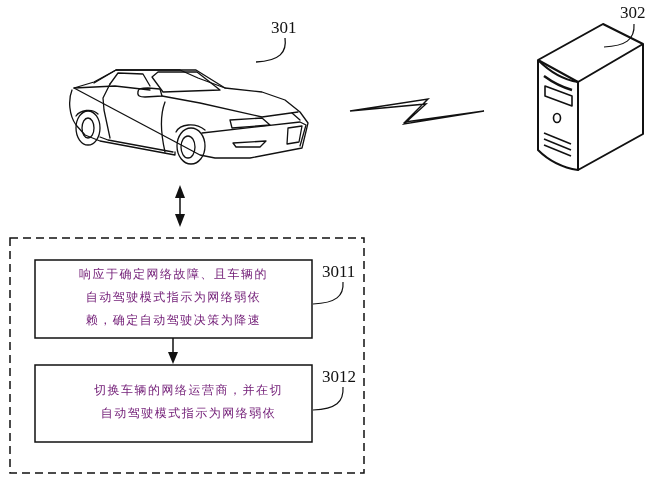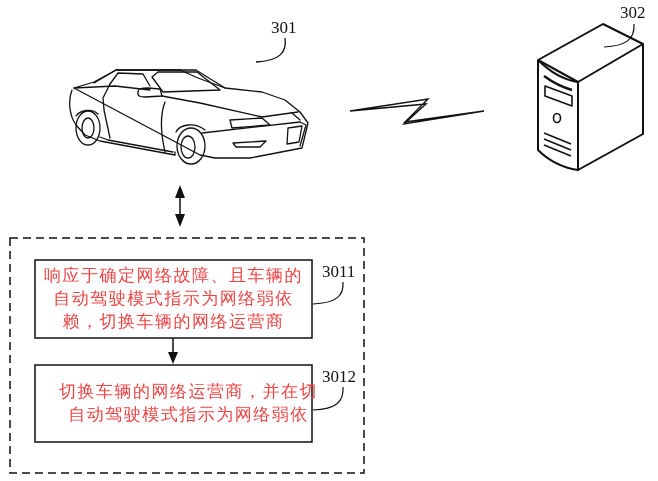--- a/index.html
+++ b/index.html
@@ -1,24 +1,24 @@
 <!DOCTYPE html>
 <html><head>
 <meta charset="utf-8">
 <style>
   html, body { margin: 0; padding: 0; background: #ffffff; }
   body { width: 658px; height: 481px; position: relative; overflow: hidden; }
   #canvas { position: absolute; left: 0; top: 0; }
   .ref-label { font-family: "Liberation Serif", "DejaVu Serif", serif; font-size: 17px; fill: #111; }
   .box-text {
     position: absolute;
-    font-family: Liberation Sans, sans-serif;
-    font-size: 17px;
+    font-family: Liberation Mono, monospace;
+    font-size: 12px;
     line-height: 23px;
-    color: #ef4444;
+    color: #701a75;
     text-align: center;
     letter-spacing: 1.5px;
   }
   .box-text span { display: block; white-space: nowrap; }
 </style>
 </head>
 <body>
 
 <svg id="canvas" width="658" height="481" viewBox="0 0 658 481">
   <defs>
@@ -102,19 +102,19 @@
   </g>
 
   <rect x="35" y="365" width="277" height="77" fill="#fff" stroke="#111" stroke-width="1.5"></rect>
   <text class="ref-label" x="322" y="382">3012</text>
   <path d="M343,387 C344,402 336,409 313,410" fill="none" stroke="#111" stroke-width="1.2"></path>
 </svg>
 
 <div class="box-text" style="left:35px; top:264px; width:277px;">
   <span>响应于确定网络故障、且车辆的</span>
   <span>自动驾驶模式指示为网络弱依</span>
-  <span>赖，切换车辆的网络运营商</span>
+  <span>赖，确定自动驾驶决策为降速</span>
 </div>
 
 <div class="box-text" style="left:35px; top:380px; width:307px;">
   <span>切换车辆的网络运营商，并在切</span>
   <span>自动驾驶模式指示为网络弱依</span>
 </div>
 
 </body></html>

